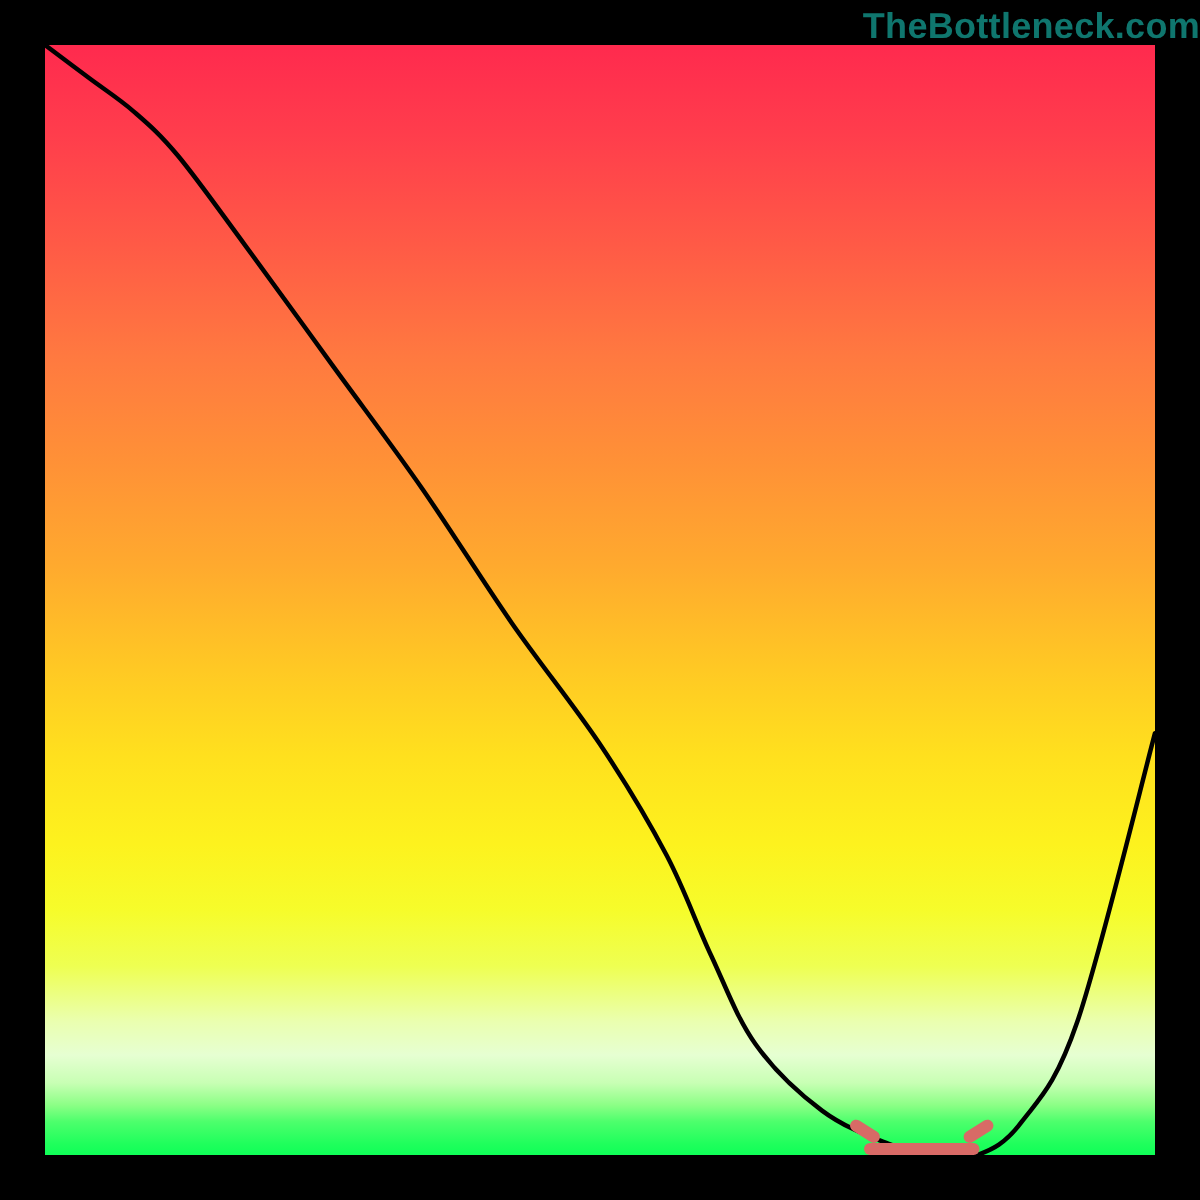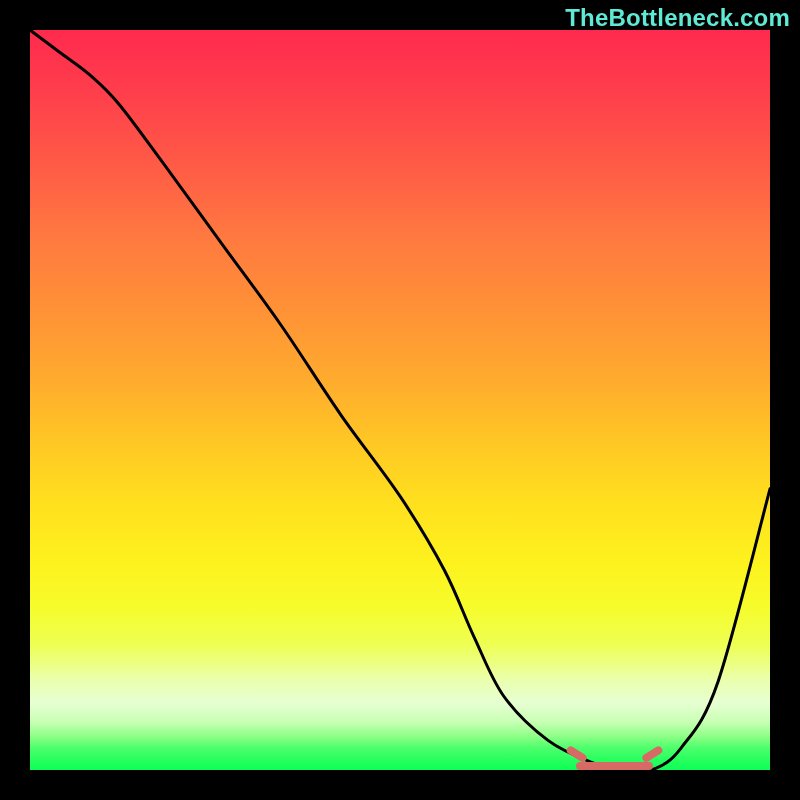--- a/index.html
+++ b/index.html
@@ -13,22 +13,22 @@
   }
   .frame {
     position: relative;
     width: 800px;
     height: 800px;
     background: #000;
   }
   .watermark {
     position: absolute;
     top: 4px;
-    right: 10px;
-    color: #5eead4;
+    right: 0;
+    color: #0f766e;
     font-size: 24px;
     font-weight: 600;
     letter-spacing: 0.2px;
     z-index: 40;
   }
   .plot {
     position: absolute;
     left: 30px;
     top: 30px;
     width: 740px;

